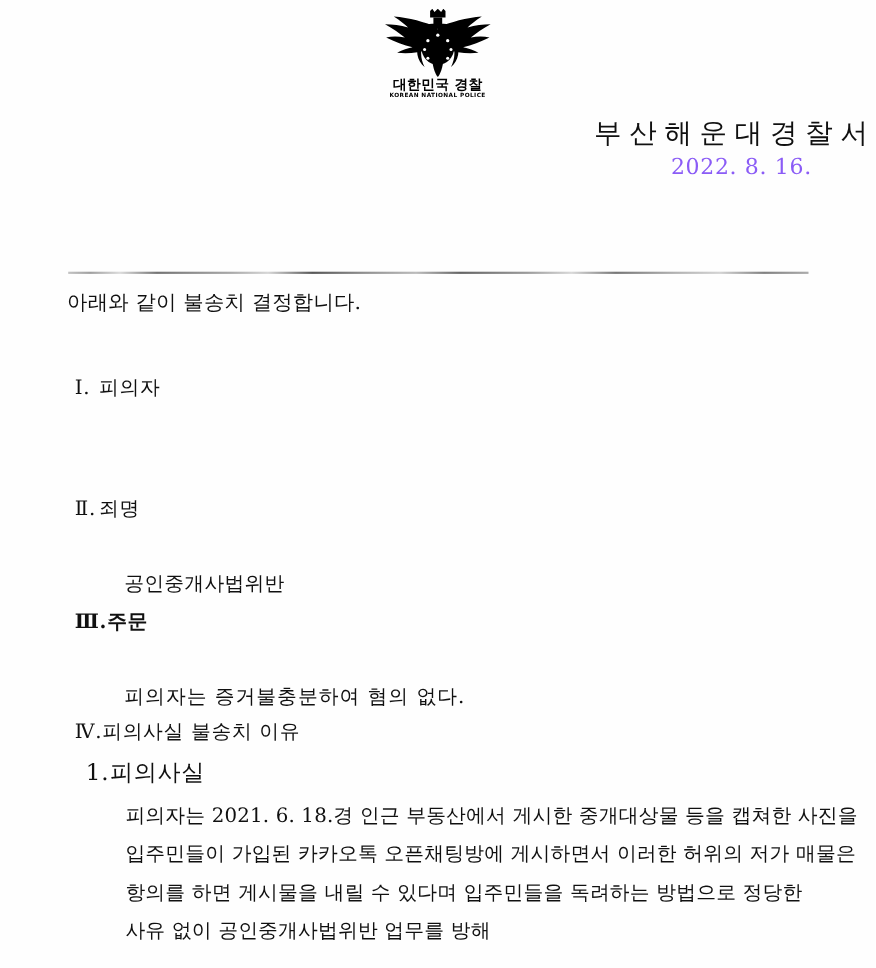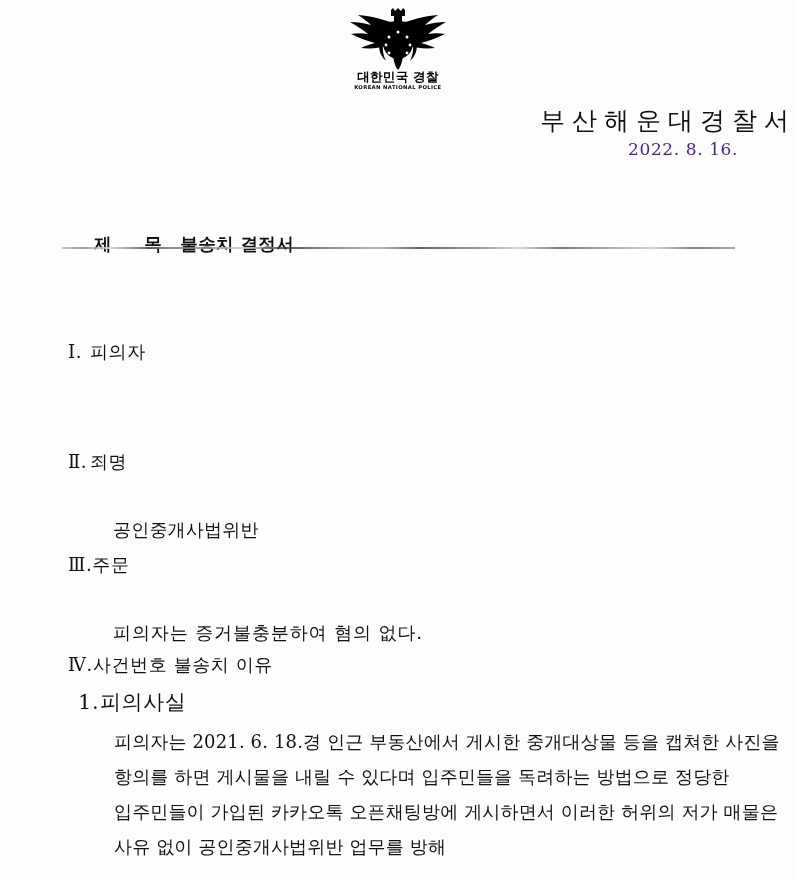--- a/index.html
+++ b/index.html
@@ -69,23 +69,23 @@
     text-indent: 7px;
     font-family: "DejaVu Serif", "Liberation Serif", serif;
     color: #101010;
   }
 
   
   .doc-date {
     position: absolute;
     top: 139px;
     right: 58px;
-    font-size: 17px;
+    font-size: 20px;
     letter-spacing: 0.6px;
-    color: #4c1d95;
+    color: #8b5cf6;
   }
 
   
   .field-row {
     position: absolute;
     left: 68px;
     font-size: 17.5px;
     white-space: pre;
     color: #111;
   }
@@ -165,21 +165,21 @@
     left: 78px;
     font-size: 21px;
     letter-spacing: 0.6px;
     color: #101010;
     white-space: pre;
   }
 
   .sec-1-head { top: 340px; }
   .sec-2-head { top: 450px; }
   .sec-2-body { top: 483px; letter-spacing: 0.2px; }
-  .sec-3-head { top: 553px; }
+  .sec-3-head { top: 553px; font-weight: bold; }
   .sec-3-body { top: 586px; }
   .sec-4-head { top: 653px; }
   .sec-4-sub  { top: 688px; }
 
   
   .fact-paragraph {
     position: absolute;
     top: 724px;
     left: 114px;
     width: 636px;
@@ -234,38 +234,36 @@
     </span>
     <div class="emblem-kr">대한민국 경찰</div>
     <div class="emblem-en">KOREAN NATIONAL POLICE</div>
   </div>
 
   <div class="station-title">부산해운대경찰서</div>
 
   <div class="doc-date">2022. 8. 16.</div>
 
 
-  <div class="field-row field-title">
-    <span class="field-label">제     목</span><span class="field-value">불송치 결정서</span>
-  </div>
 
   <div class="divider"></div>
 
+  <div class="lead-sentence">아래와 같이 불송치 결정합니다.</div>
 
   <div class="section-heading sec-1-head"><span class="roman">Ⅰ.</span><span>피의자</span></div>
 
   <div class="section-heading sec-2-head"><span class="roman">Ⅱ.</span><span>죄명</span></div>
   <div class="section-body sec-2-body">공인중개사법위반</div>
 
   <div class="section-heading sec-3-head"><span class="roman">Ⅲ.</span><span>주문</span></div>
   <div class="section-body sec-3-body">피의자는 증거불충분하여 혐의 없다.</div>
 
-  <div class="section-heading sec-4-head"><span class="roman">Ⅳ.</span><span>사건번호 불송치 이유</span></div>
+  <div class="section-heading sec-4-head"><span class="roman">Ⅳ.</span><span>피의사실 불송치 이유</span></div>
   <div class="sub-heading sec-4-sub"><span class="roman">1.</span><span>피의사실</span></div>
 
   <div class="fact-paragraph">
     <span class="fact-line">피의자는 2021. 6. 18.경 인근 부동산에서 게시한 중개대상물 등을 캡쳐한 사진을</span>
+    <span class="fact-line">입주민들이 가입된 카카오톡 오픈채팅방에 게시하면서 이러한 허위의 저가 매물은</span>
     <span class="fact-line">항의를 하면 게시물을 내릴 수 있다며 입주민들을 독려하는 방법으로 정당한</span>
-    <span class="fact-line">입주민들이 가입된 카카오톡 오픈채팅방에 게시하면서 이러한 허위의 저가 매물은</span>
     <span class="fact-line">사유 없이 공인중개사법위반 업무를 방해</span>
   </div>
 
 </div>
 
 </body></html>

